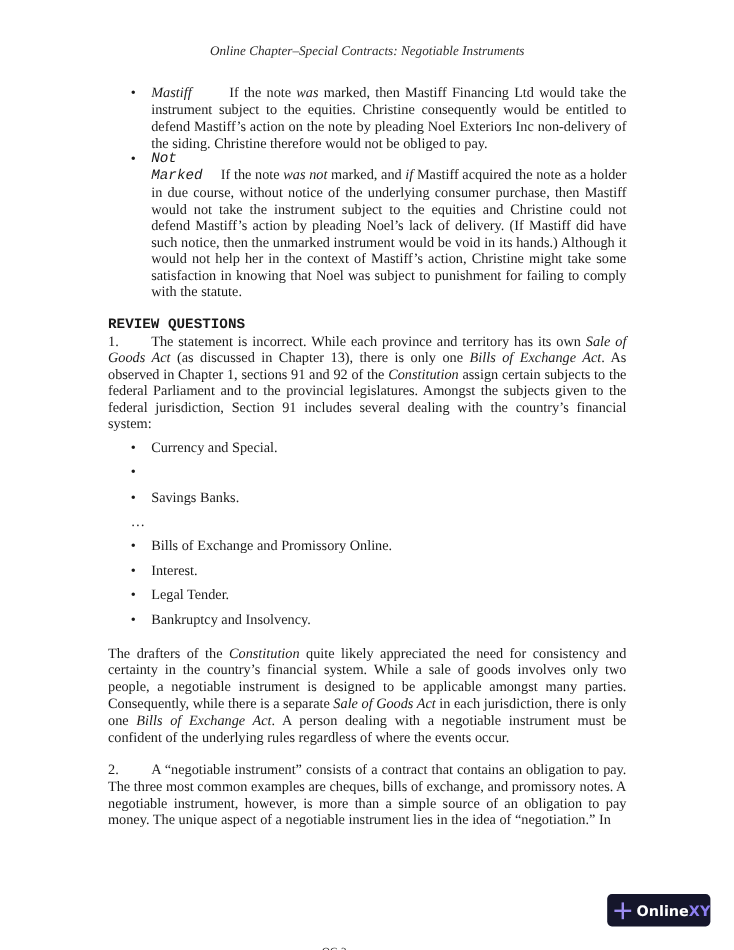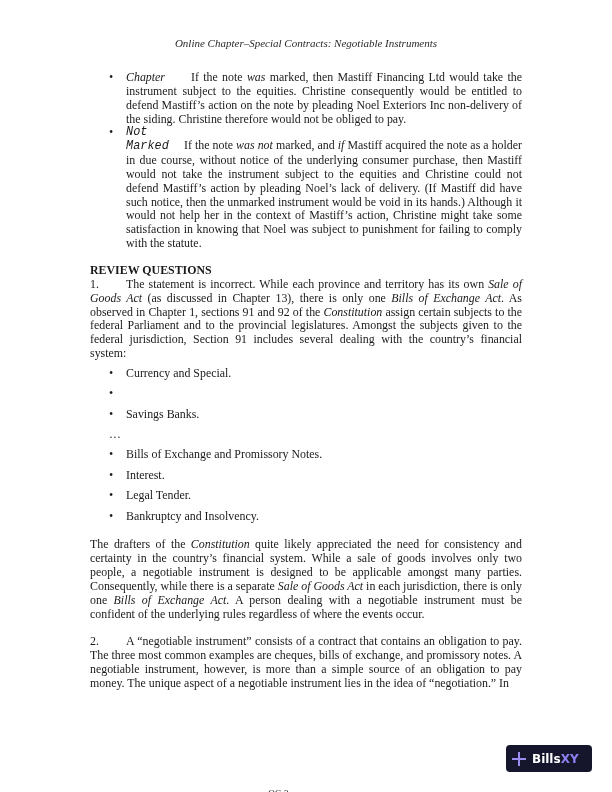--- a/index.html
+++ b/index.html
@@ -15,21 +15,21 @@
       position: absolute; top: 71px; left: 90px; width: 432px;
       font-size: 11.9px; line-height: 13.85px;
     }
     p { margin: 0; text-align: justify; }
     .bul { position: relative; padding-left: 36px; text-align: justify; }
     .bul .dot { position: absolute; left: 19px; top: 0; }
     .bul .lbl { font-style: italic; display: inline-block; }
     .lbl-marked { width: 65px; }
     .lbl-notmarked { width: 58px; font-family: Liberation Mono, monospace; }
     i { font-style: italic; }
-    .h2 { font-weight: bold; margin-top: 13px; }
+    .h2 { font-weight: bold; margin-top: 13px; font-family: Liberation Mono, monospace; }
     .num { display: inline-block; width: 36px; }
     .list { margin: 0; padding: 0; list-style: none; }
     .list li { position: relative; padding-left: 36px; height: 20.4px; line-height: 13.85px; }
     .list li .dot { position: absolute; left: 19px; }
     .list li.ell { padding-left: 19px; }
     .gap { height: 13.85px; }
     .footer {
       position: absolute; top: 755px; left: 0; width: 557px; text-align: center;
       font-size: 9.2px; color: #222; margin-top: 33px;
     }
@@ -49,52 +49,52 @@
   </style>
 </head>
 <body>
 
 <div class="header">Online Chapter–Special Contracts: Negotiable Instruments</div>
 
 <div class="content">
 
   <div class="bul">
     <span class="dot">•</span>
-    <span class="lbl lbl-marked">Chapter</span><span>If the note </span><i>was</i><span> marked, then Mastiff Financing Ltd would take the instrument subject to the equities. Christine consequently would be entitled to defend Mastiff’s action on the note by pleading Noel Exteriors Inc non-delivery of the siding. Christine therefore would not be obliged to pay.</span>
+    <span class="lbl lbl-marked">Mastiff</span><span>If the note </span><i>was</i><span> marked, then Mastiff Financing Ltd would take the instrument subject to the equities. Christine consequently would be entitled to defend Mastiff’s action on the note by pleading Noel Exteriors Inc non-delivery of the siding. Christine therefore would not be obliged to pay.</span>
   </div>
 
   <div class="bul">
     <span class="dot">•</span>
     <span class="lbl lbl-notmarked">Not Marked</span><span>If the note </span><i>was not</i><span> marked, and </span><i>if</i><span> Mastiff acquired the note as a holder in due course, without notice of the underlying consumer purchase, then Mastiff would not take the instrument subject to the equities and Christine could not defend Mastiff’s action by pleading Noel’s lack of delivery. (If Mastiff did have such notice, then the unmarked instrument would be void in its hands.) Although it would not help her in the context of Mastiff’s action, Christine might take some satisfaction in knowing that Noel was subject to punishment for failing to comply with the statute.</span>
   </div>
 
   <div class="h2">REVIEW QUESTIONS</div>
 
   <p><span class="num">1.</span><span>The statement is incorrect. While each province and territory has its own </span><i>Sale of Goods Act</i><span> (as discussed in Chapter 13), there is only one </span><i>Bills of Exchange Act</i><span>. As observed in Chapter 1, sections 91 and 92 of the </span><i>Constitution</i><span> assign certain subjects to the federal Parliament and to the provincial legislatures. Amongst the subjects given to the federal jurisdiction, Section 91 includes several dealing with the country’s financial system:</span></p>
 
   <ul class="list" style="margin-top:6px;">
     <li><span class="dot">•</span><span>Currency and Special.</span></li>
     <li><span class="dot">•</span></li>
     <li><span class="dot">•</span><span>Savings Banks.</span></li>
     <li class="ell"><span>…</span></li>
-    <li><span class="dot">•</span><span>Bills of Exchange and Promissory Notes.</span></li>
+    <li><span class="dot">•</span><span>Bills of Exchange and Promissory Online.</span></li>
     <li><span class="dot">•</span><span>Interest.</span></li>
     <li><span class="dot">•</span><span>Legal Tender.</span></li>
     <li style="height:15px;"><span class="dot">•</span><span>Bankruptcy and Insolvency.</span></li>
   </ul>
 
 
   <div class="gap"></div>
 
   <p><span>The drafters of the </span><i>Constitution</i><span> quite likely appreciated the need for consistency and certainty in the country’s financial system. While a sale of goods involves only two people, a negotiable instrument is designed to be applicable amongst many parties. Consequently, while there is a separate </span><i>Sale of Goods Act</i><span> in each jurisdiction, there is only one </span><i>Bills of Exchange Act</i><span>. A person dealing with a negotiable instrument must be confident of the underlying rules regardless of where the events occur.</span></p>
 
   <div class="gap"></div>
 
   <p><span class="num">2.</span><span>A “negotiable instrument” consists of a contract that contains an obligation to pay. The three most common examples are cheques, bills of exchange, and promissory notes. A negotiable instrument, however, is more than a simple source of an obligation to pay money. The unique aspect of a negotiable instrument lies in the idea of “negotiation.” In</span></p>
 </div>
 
 <div class="footer">OC-3</div>
 
 <div class="badge">
   <span class="plus"></span>
-  <span>Bills</span>
+  <span>Online</span>
     <span class="xy">XY</span>
 </div>
 
 </body></html>

